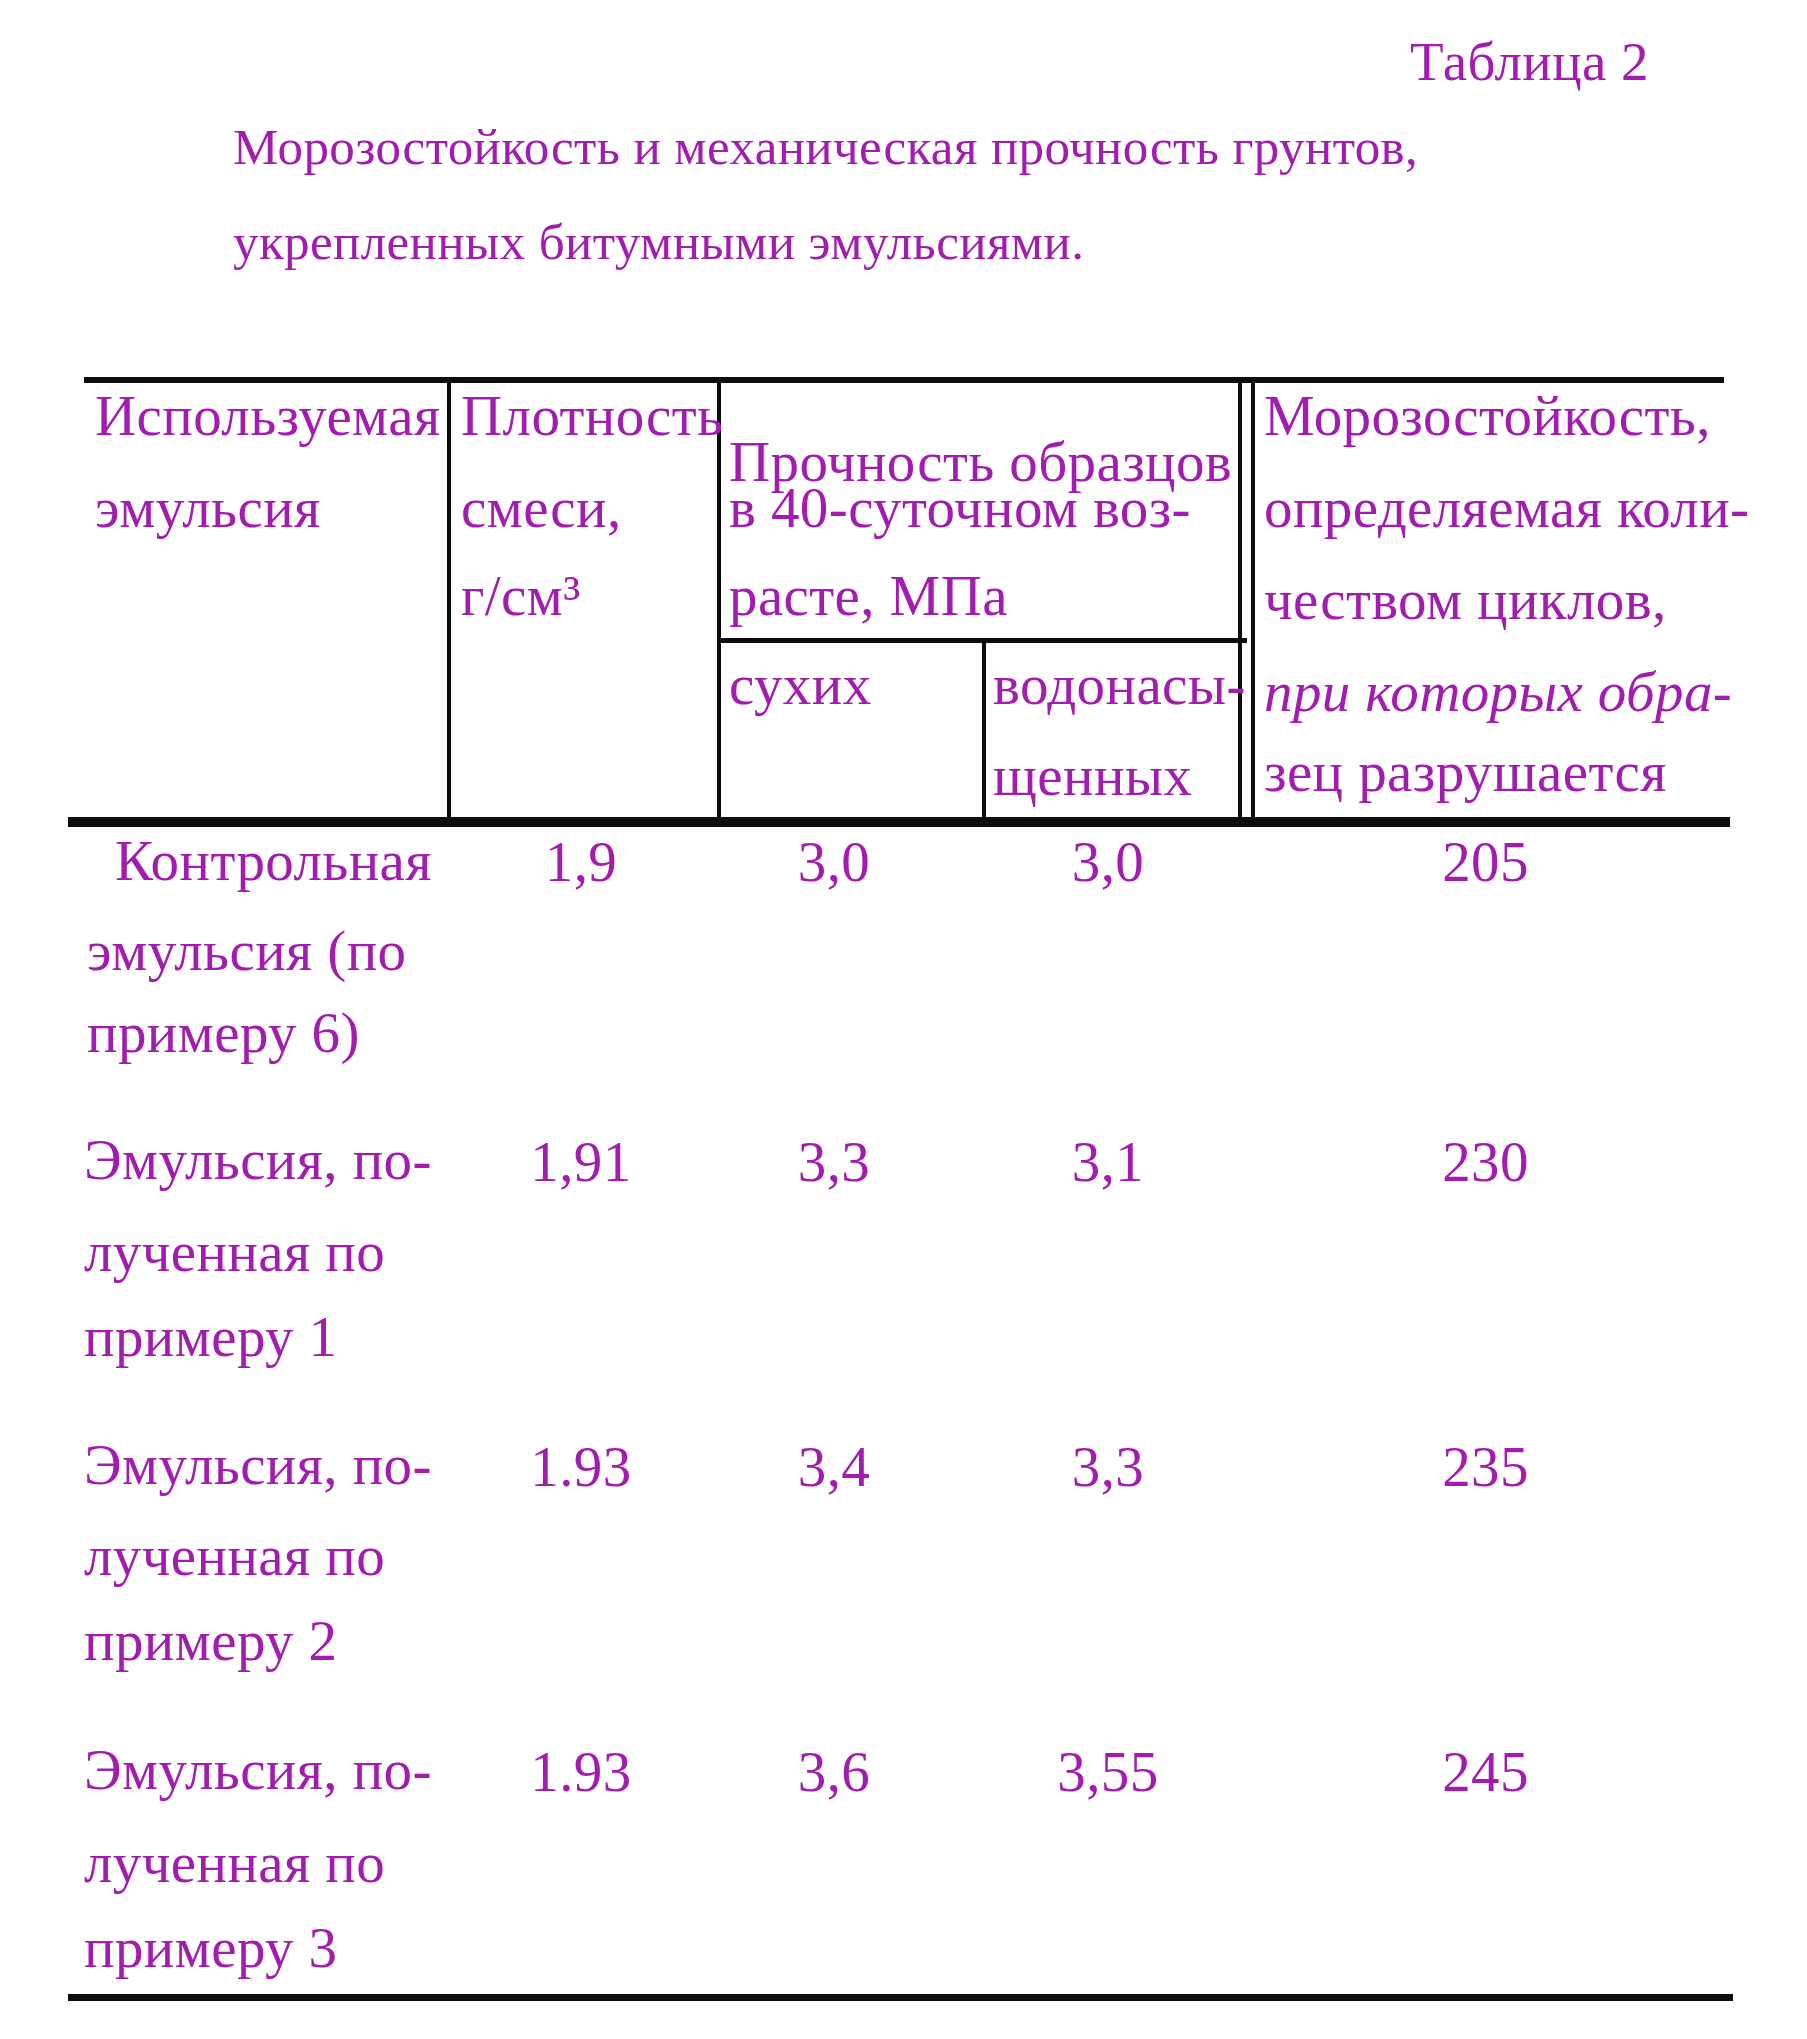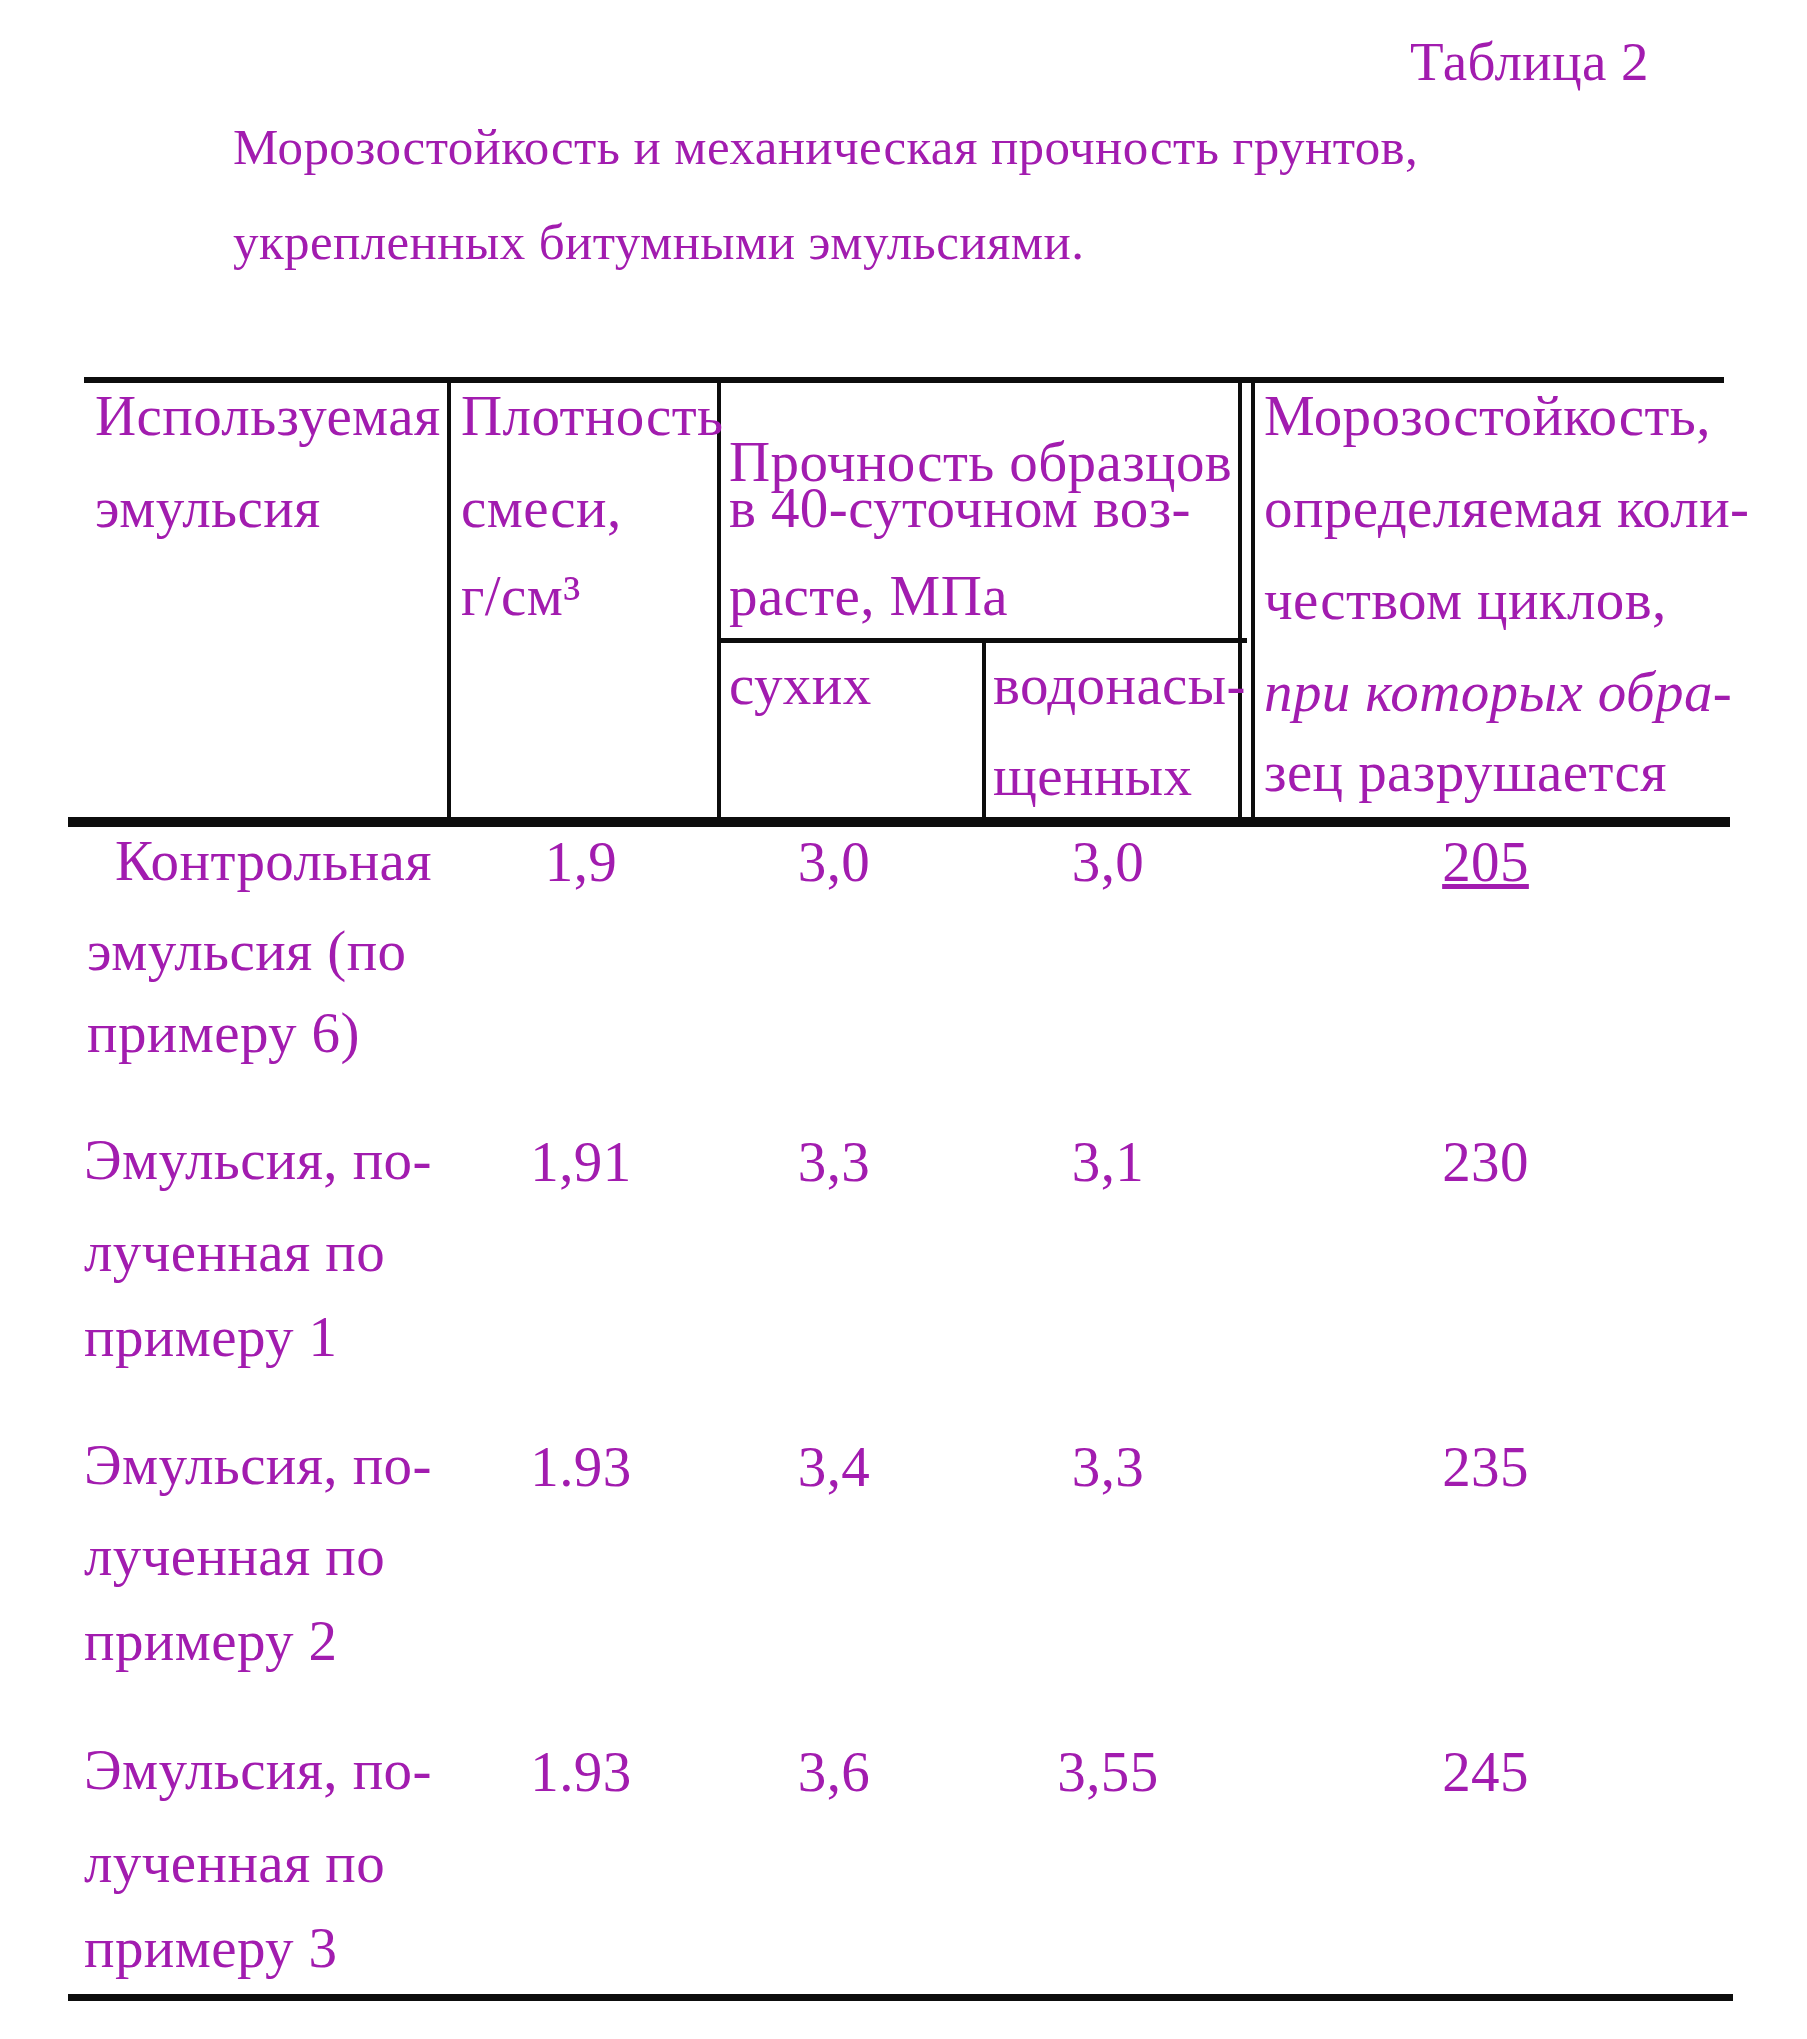--- a/index.html
+++ b/index.html
@@ -74,21 +74,21 @@
   <div class="txt" style="left:1264px;top:571px;">чеством циклов,</div>
   <div class="txt it" style="left:1264px;top:663px;">при которых обра-</div>
   <div class="txt" style="left:1264px;top:743px;">зец разрушается</div>
 
   <div class="txt" style="left:87px;top:832px;margin-left:28px;">Контрольная</div>
   <div class="txt" style="left:87px;top:922px;">эмульсия (по</div>
   <div class="txt" style="left:87px;top:1004px;">примеру 6)</div>
   <div class="txt val" style="left:470px;top:833px;width:222px;">1,9</div>
   <div class="txt val" style="left:723px;top:833px;width:222px;">3,0</div>
   <div class="txt val" style="left:997px;top:833px;width:222px;">3,0</div>
-  <div class="txt val" style="left:1370px;top:833px;width:231px;text-decoration:underline;">205</div>
+  <div class="txt val" style="left:1370px;top:833px;width:231px;">205</div>
 
   <div class="txt" style="left:84px;top:1131px;">Эмульсия, по-</div>
   <div class="txt" style="left:84px;top:1223px;">лученная по</div>
   <div class="txt" style="left:84px;top:1308px;">примеру 1</div>
   <div class="txt val" style="left:470px;top:1133px;width:222px;">1,91</div>
   <div class="txt val" style="left:723px;top:1133px;width:222px;">3,3</div>
   <div class="txt val" style="left:997px;top:1133px;width:222px;">3,1</div>
   <div class="txt val" style="left:1370px;top:1133px;width:231px;">230</div>
 
   <div class="txt" style="left:84px;top:1436px;">Эмульсия, по-</div>

